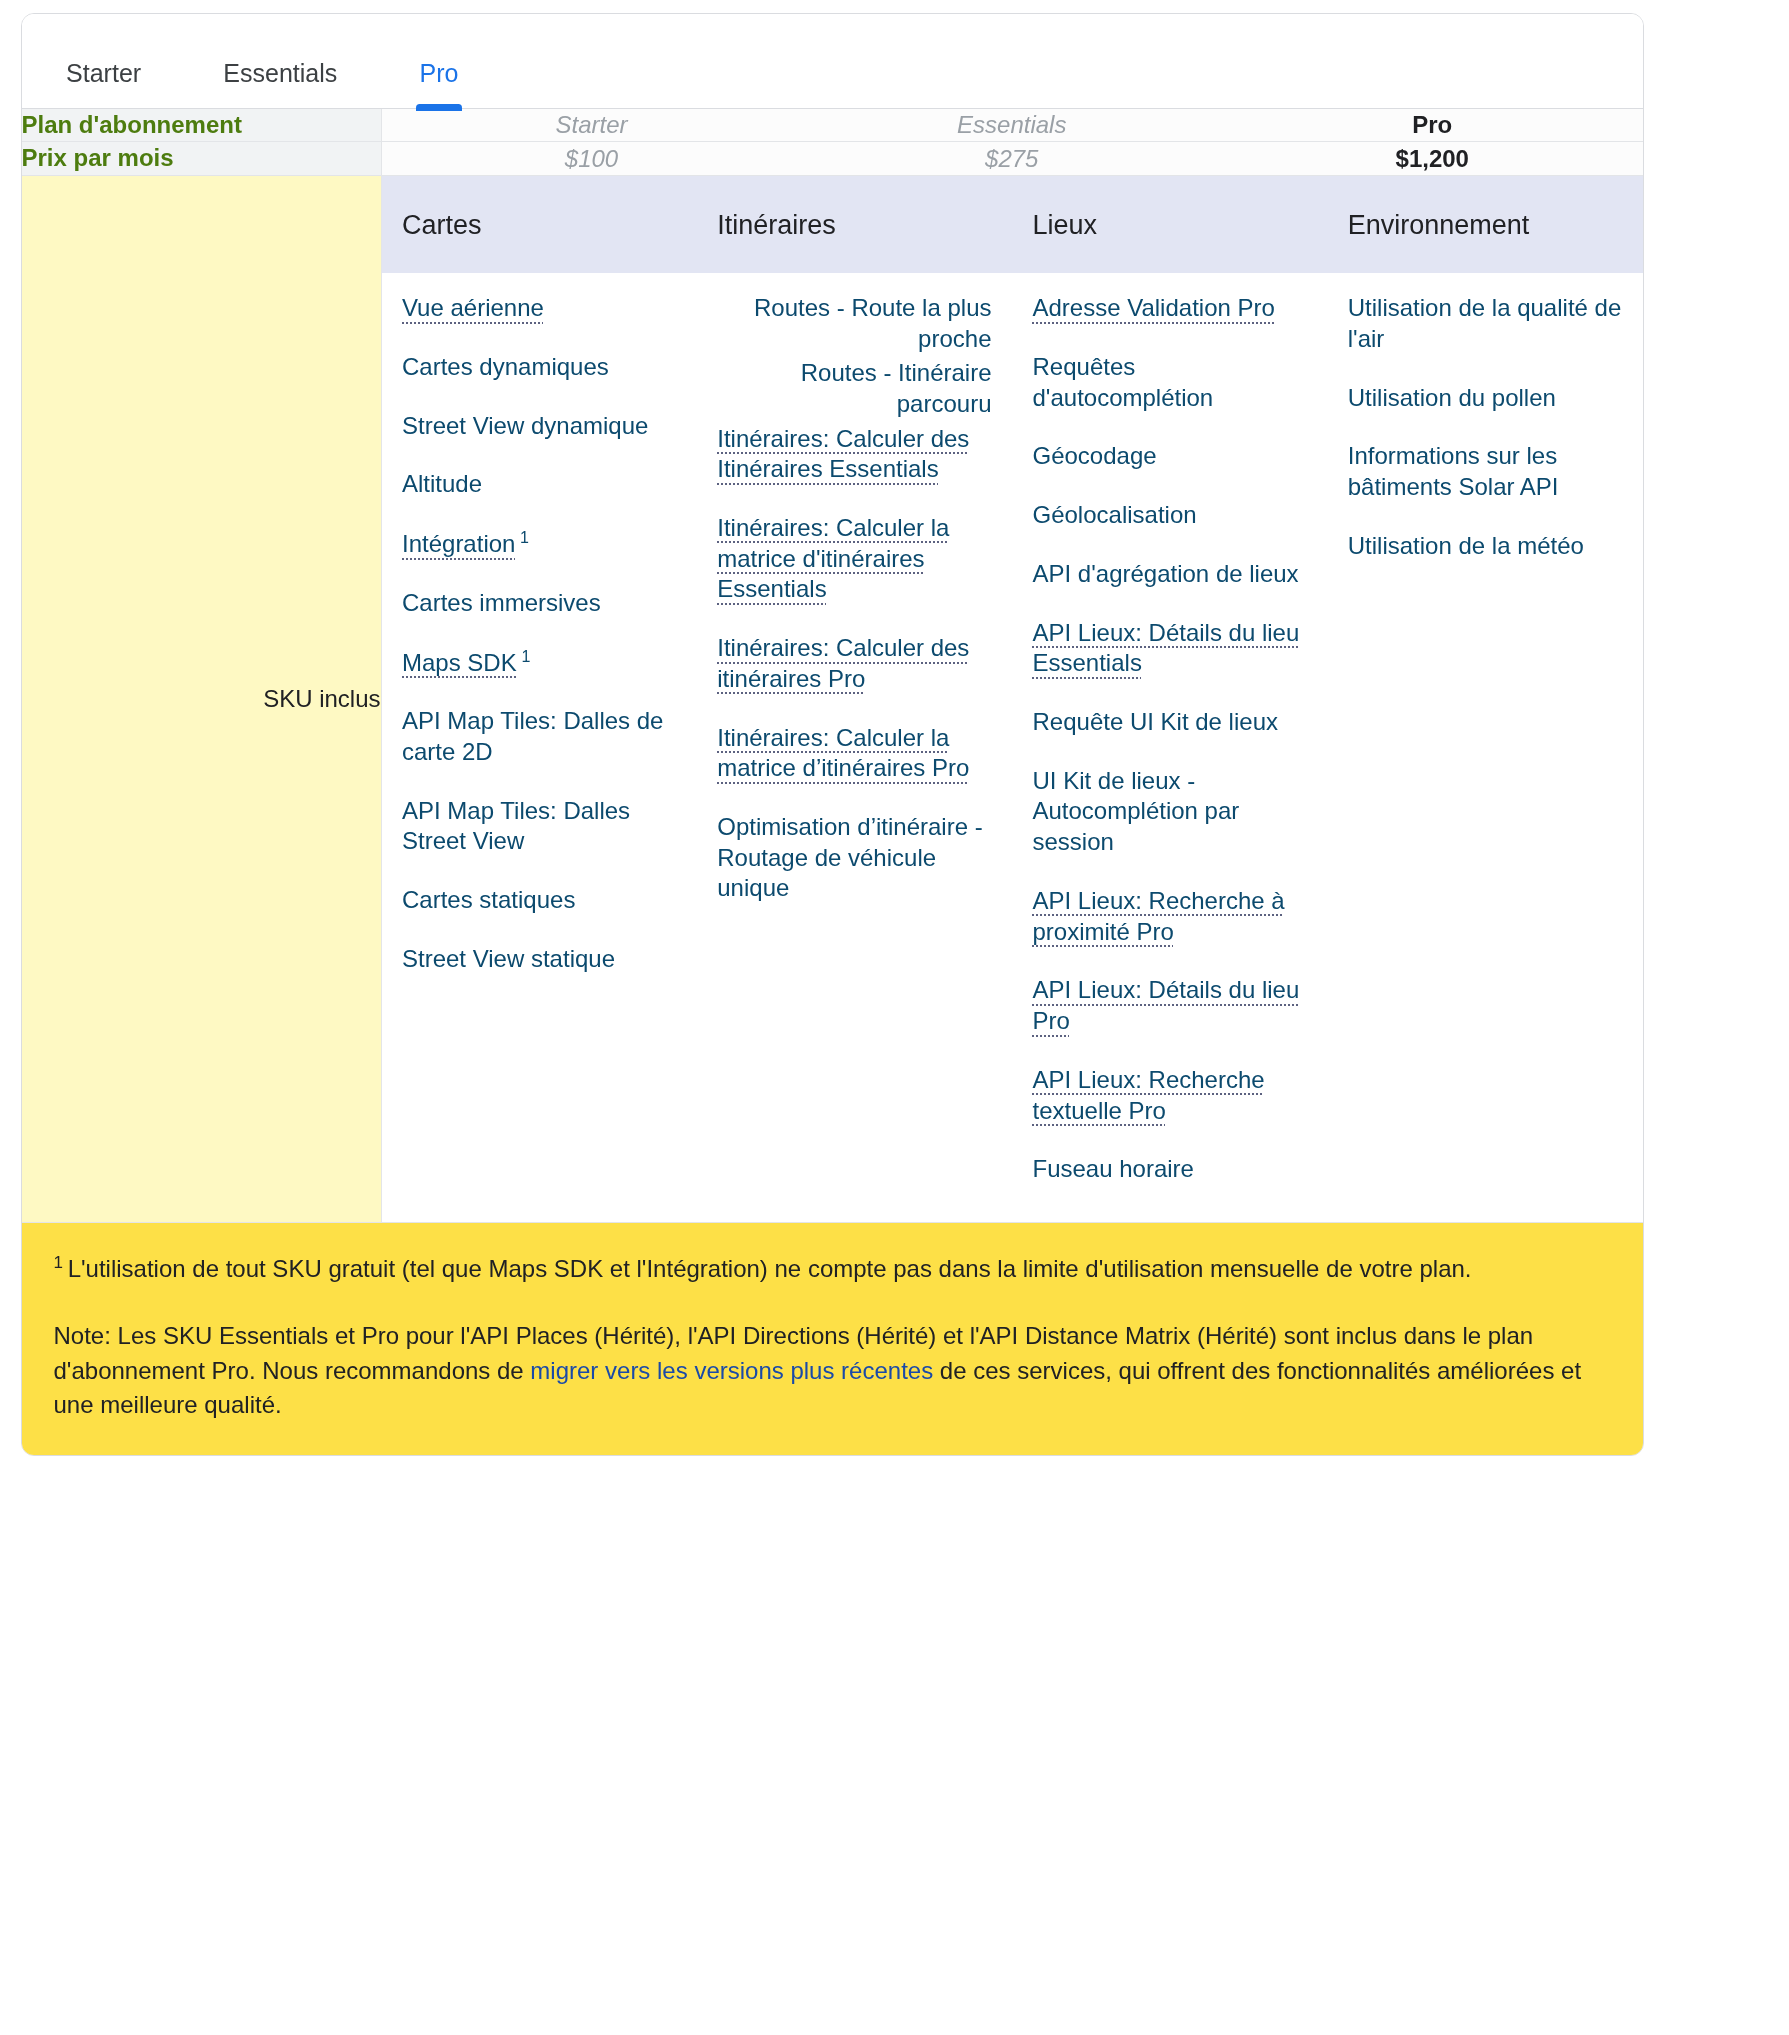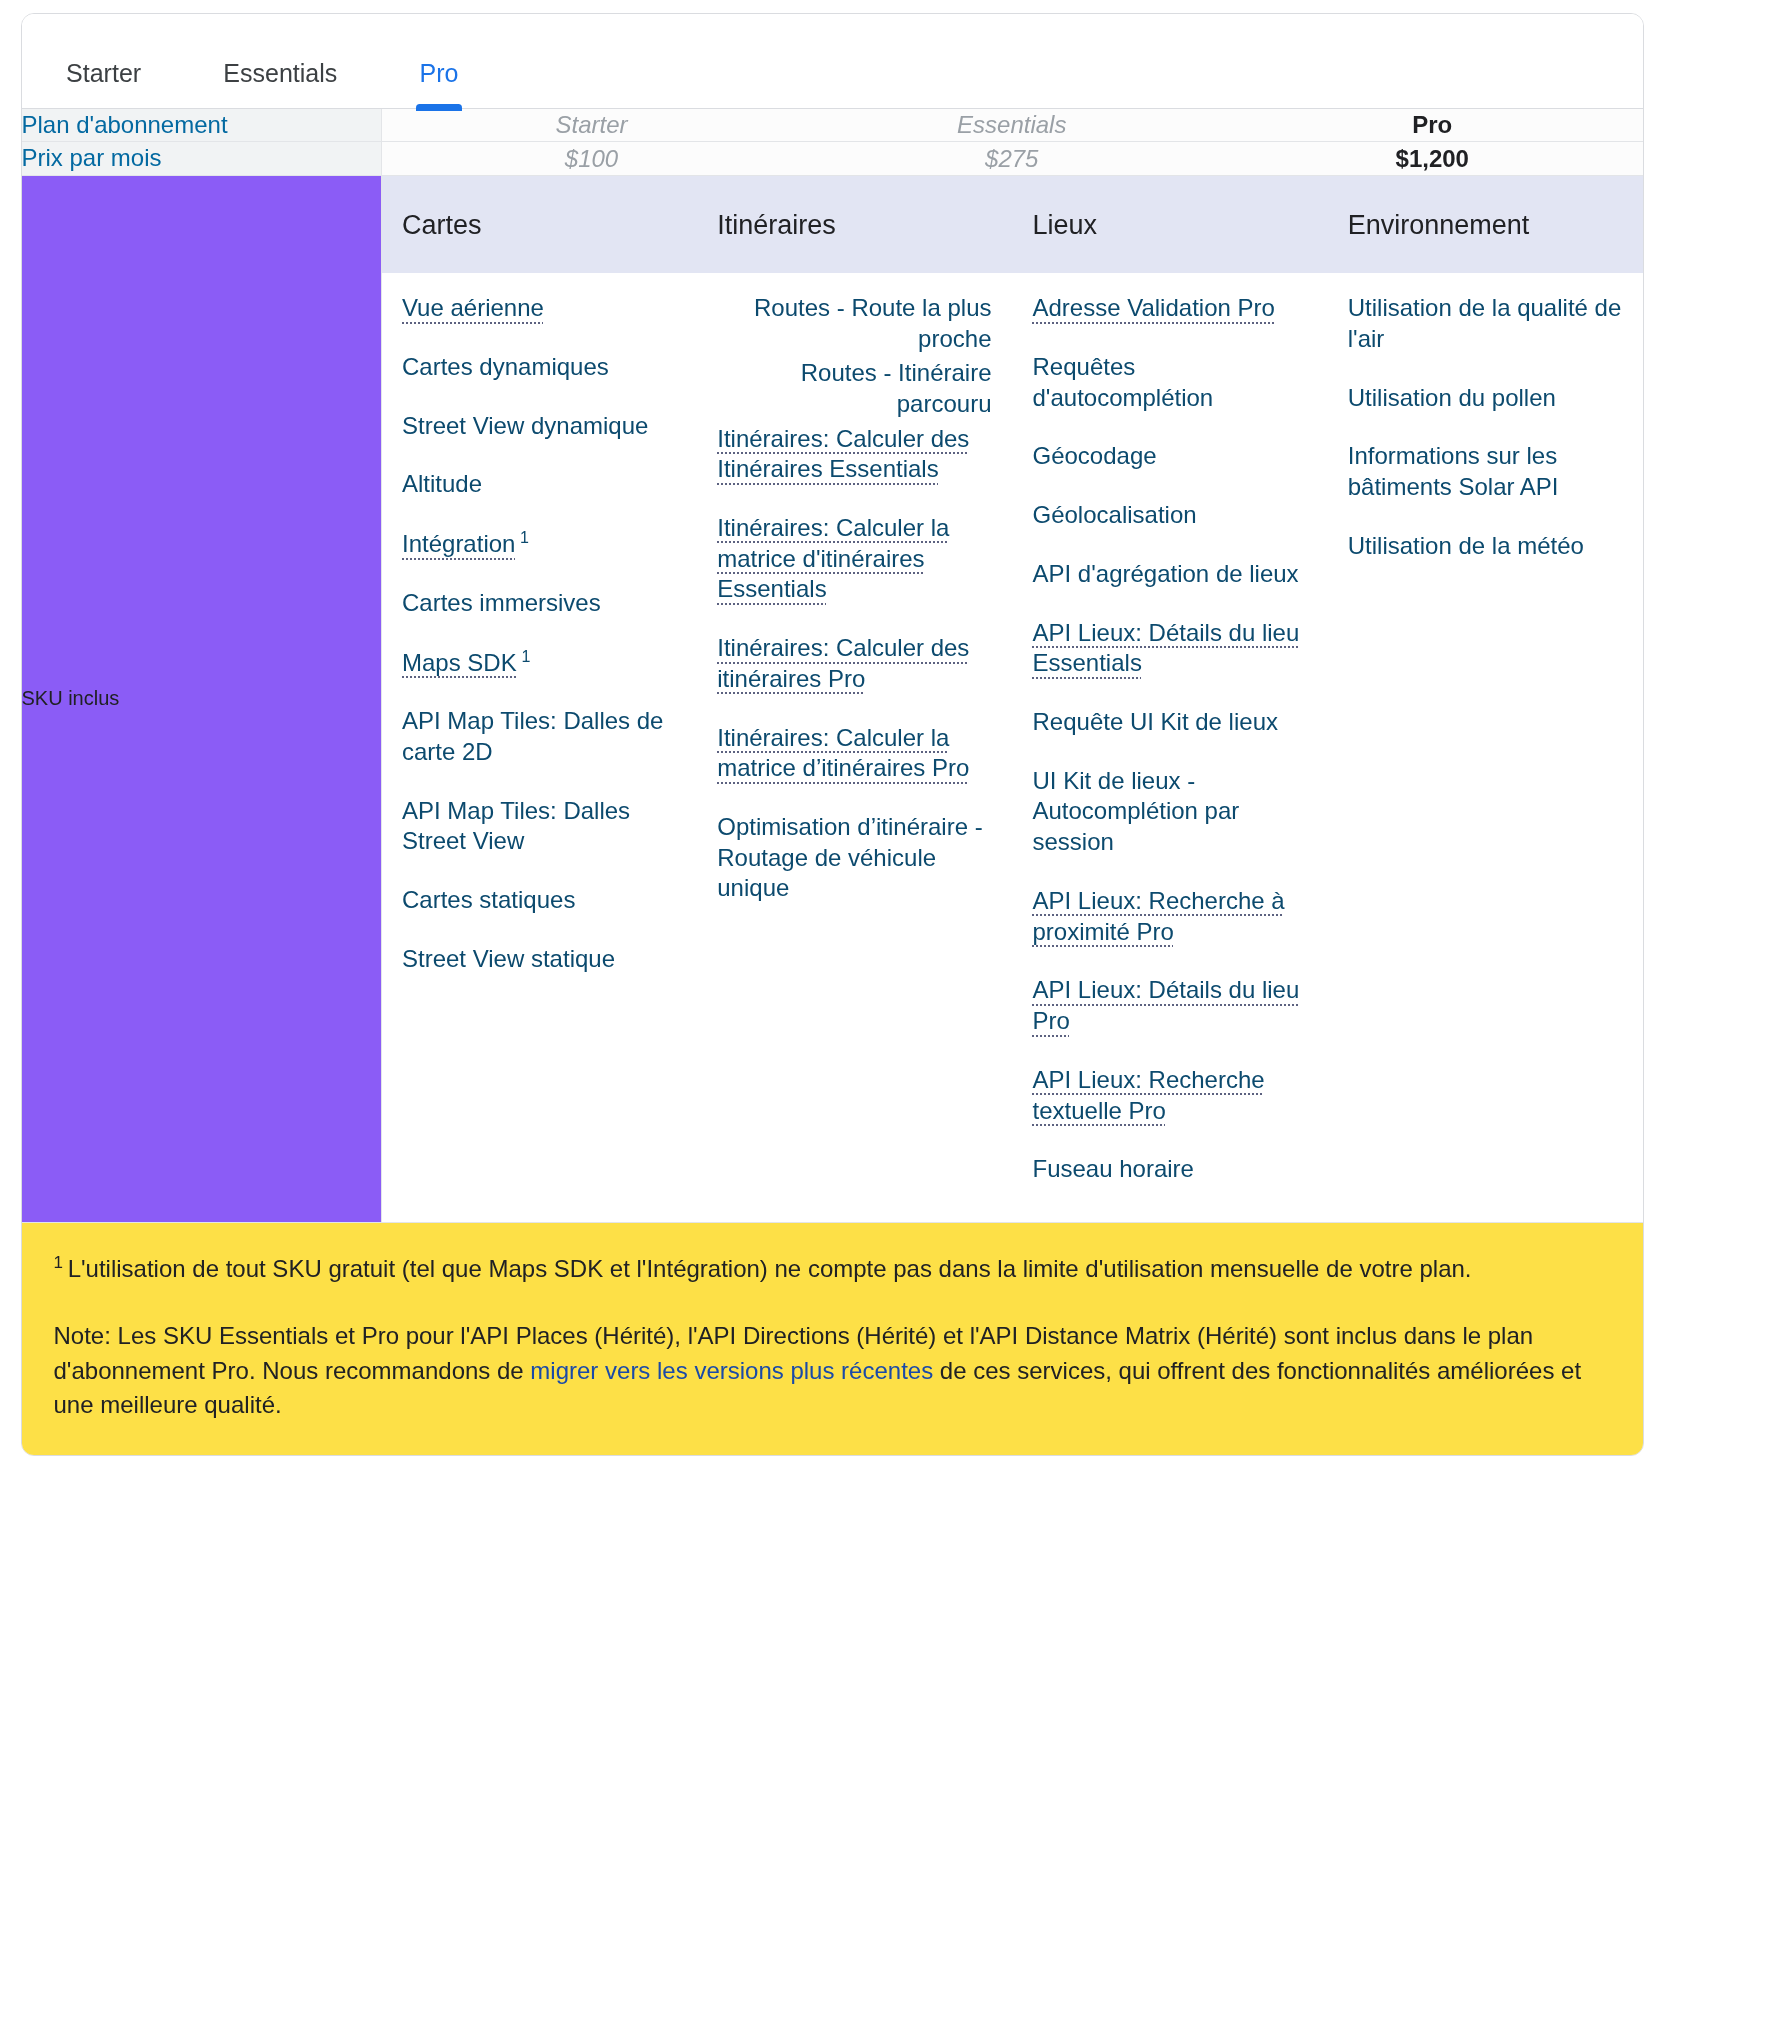--- a/index.html
+++ b/index.html
@@ -72,24 +72,25 @@
   table.pricing td, table.pricing th {
     border-bottom: 0.9px solid #e3e5e8;
     vertical-align: middle;
     padding: 0;
   }
   td.rowlabel {
     width: 359px;
     background: #f1f3f4;
     border-right: 0.9px solid #e3e5e8;
     font-size: 24px;
-    color: #0369a1;
+    color: #4d7c0f;
     padding: 26px 32px;
     line-height: 1.35;
     vertical-align: middle;
+    font-weight: bold;
   }
   td.planval {
     text-align: center;
     font-size: 24px;
     padding: 26px 9.3px;
     background: #fcfcfc;
   }
   td.planval.muted {
     color: #9aa0a6;
     font-style: italic;
@@ -97,27 +98,27 @@
   td.planval.current {
     color: #202124;
     font-weight: 700;
   }
   tr.row-plan td.planval { font-weight: 400; }
   tr.row-plan td.planval.current { font-weight: 700; }
 
   
   td.skulabel {
     width: 359px;
-    background: #8b5cf6;
+    background: #fef9c3;
     border-right: 0.9px solid #e3e5e8;
-    font-size: 20px;
+    font-size: 24px;
     color: #202124;
     padding: 32px;
     vertical-align: middle;
-    text-align: left;
+    text-align: right;
   }
   td.skubody {
     padding: 0;
     background: #fff;
     vertical-align: top;
   }
 
   .catgrid {
     display: grid;
     grid-template-columns: repeat(4, 1fr);

